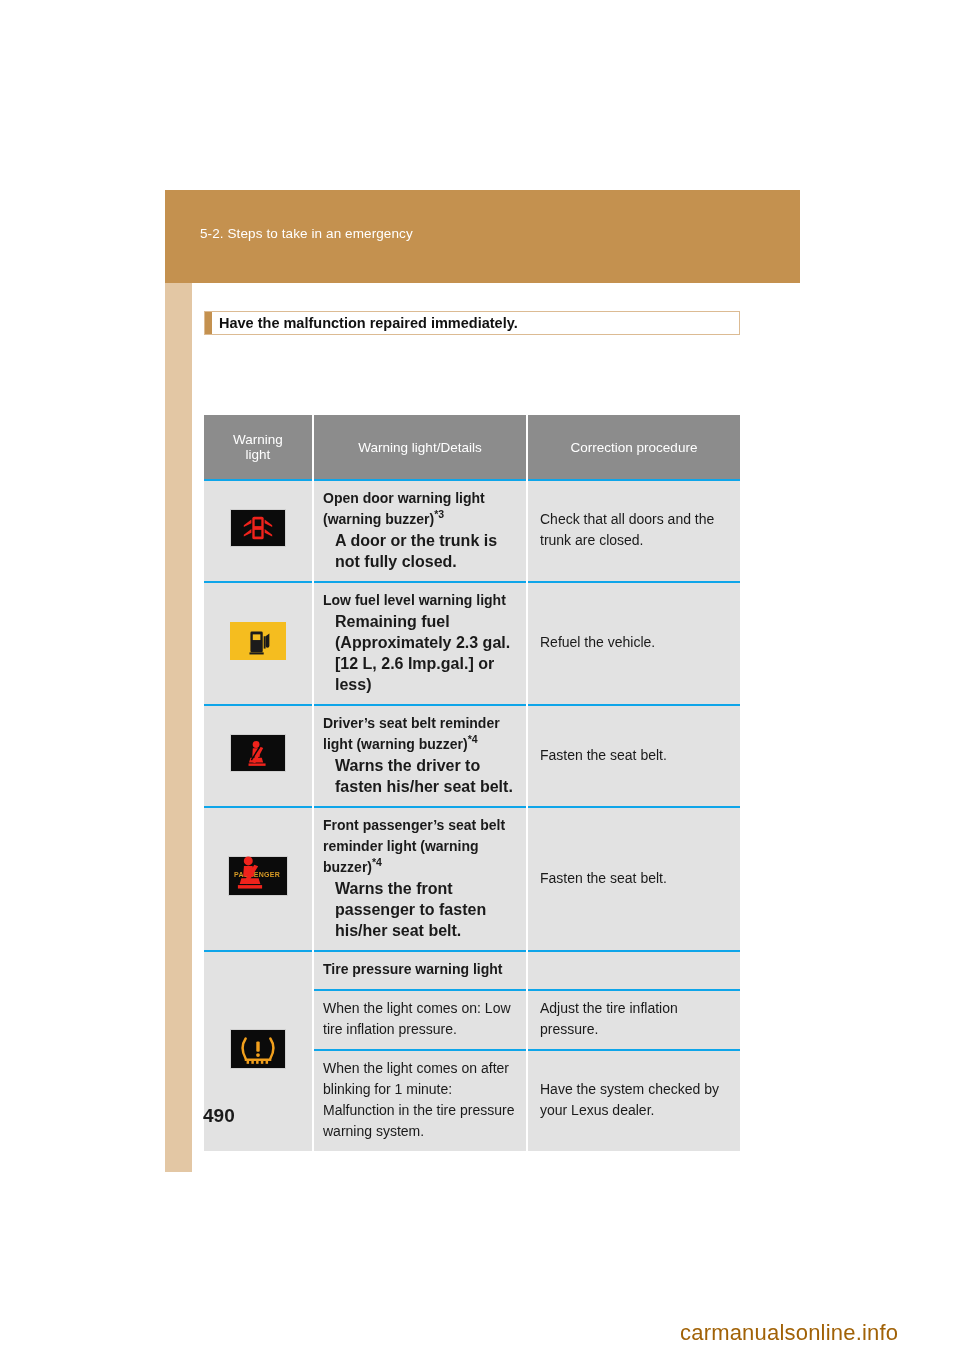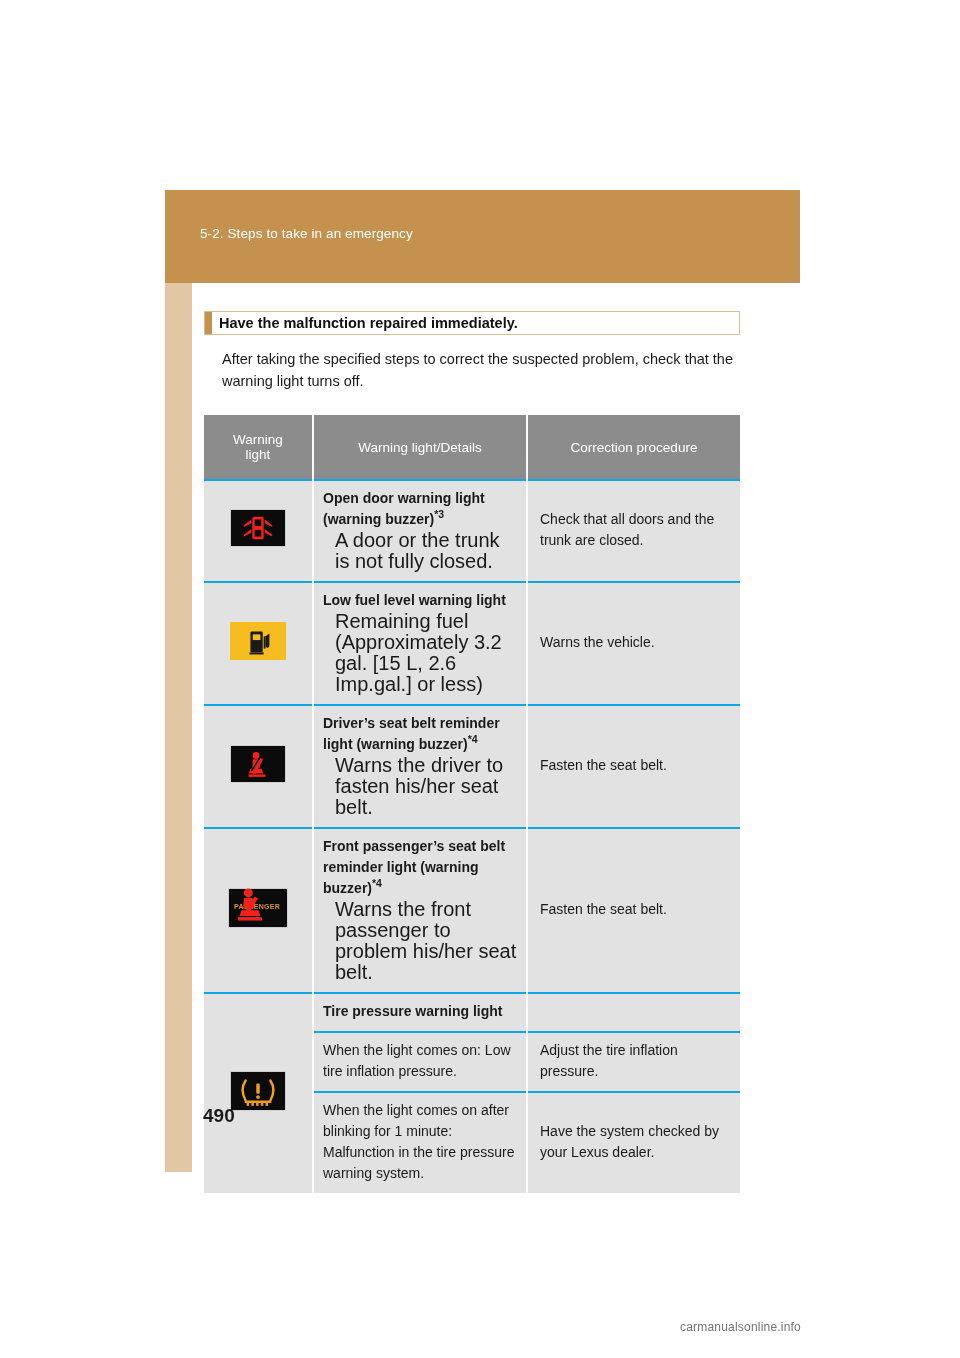--- a/index.html
+++ b/index.html
@@ -56,22 +56,22 @@
     top: 1105px;
     font-size: 19px;
     font-weight: bold;
     color: #1a1a1a;
   }
 
   .watermark {
     position: absolute;
     left: 680px;
     top: 1320px;
-    font-size: 12px;
-    color: #737373;
+    font-size: 22px;
+    color: #a16207;
     letter-spacing: .2px;
   }
 
   
   .section-title-box {
     position: absolute;
     left: 204px;
     top: 311px;
     width: 536px;
     height: 24px;
@@ -154,22 +154,23 @@
     vertical-align: middle;
   }
   td.detail-cell .d-title {
     font-weight: bold;
     font-size: 14px;
     line-height: 21px;
   }
   td.detail-cell .d-body {
     display: block;
     padding-left: 12px;
-    font-size: 20px;
+    font-size: 16px;
     line-height: 21px;
+    font-weight: bold;
   }
   sup.fn {
     font-size: 10.5px;
     font-weight: bold;
     vertical-align: super;
     line-height: 0;
   }
 
   
   .tile {
@@ -213,21 +214,20 @@
   <div class="chapter-band"></div>
   <div class="chapter-band-label">5-2. Steps to take in an emergency</div>
 
   <div class="side-strip"></div>
 
   <div class="section-title-box">
     <span class="section-title-tab"></span>
     <span class="section-title-text">Have the malfunction repaired immediately.</span>
   </div>
 
-  <div class="intro-paragraph">After taking the specified steps to correct the suspected problem, check that the warning light turns off.</div>
 
   <table class="warn-table">
     <colgroup>
       <col class="c-icon">
         <col class="c-detail">
         <col class="c-fix">
     </colgroup>
     <thead>
       <tr>
         <th>Warning light</th>
@@ -269,23 +269,23 @@
                 <rect x="19" y="31" width="15" height="2.2"></rect>
                 <rect x="34" y="14" width="2" height="13"></rect>
                 <path d="M36 14 l4 -3 v13 a2 2 0 0 1 -4 0 z"></path>
               </g>
               <rect x="22.5" y="12" width="8" height="6" fill="#f5bd1f"></rect>
             </svg>
           </span>
         </td>
         <td class="detail-cell">
           <span class="d-title">Low fuel level warning light</span>
-          <span class="d-body">Remaining fuel (Approximately 3.2 gal. [15 L, 2.6 Imp.gal.] or less)</span>
-        </td>
-        <td class="fix-cell">Warns the vehicle.</td>
+          <span class="d-body">Remaining fuel (Approximately 2.3 gal. [12 L, 2.6 Imp.gal.] or less)</span>
+        </td>
+        <td class="fix-cell">Refuel the vehicle.</td>
       </tr>
 
       <tr>
         <td class="icon-cell">
           <span class="tile tile-belt">
             <svg viewBox="0 0 56 38" aria-hidden="true">
               <g fill="#f0231c">
                 <circle cx="26" cy="10" r="3.6"></circle>
                 <path d="M22.5 14 h6 l1.5 9 h-8 z"></path>
                 <path d="M18 30 h18 v2.6 h-18 z"></path>
@@ -313,21 +313,21 @@
                 <path d="M6.5 7 h5 l1 6 h-6.5 z"></path>
                 <path d="M3 18 h14 v2 h-14 z"></path>
                 <path d="M5 14 h10 l1 3.4 h-12 z"></path>
                 <path d="M12.5 6.2 l2.2 .9 l-6.4 10.4 l-2.3 -.9 z"></path>
               </g>
             </svg>
           </span>
         </td>
         <td class="detail-cell">
           <span class="d-title">Front passenger’s seat belt reminder light (warning buzzer)</span><sup class="fn">*4</sup>
-          <span class="d-body">Warns the front passenger to problem his/her seat belt.</span>
+          <span class="d-body">Warns the front passenger to fasten his/her seat belt.</span>
         </td>
         <td class="fix-cell">Fasten the seat belt.</td>
       </tr>
 
       <tr>
         <td class="icon-cell" rowspan="3">
           <span class="tile tile-tpms">
             <svg viewBox="0 0 56 40" aria-hidden="true">
               <g fill="none" stroke="#f2a01d" stroke-width="2.6" stroke-linecap="round">
                 <path d="M15 30 C11 23 11 15 15 9"></path>

